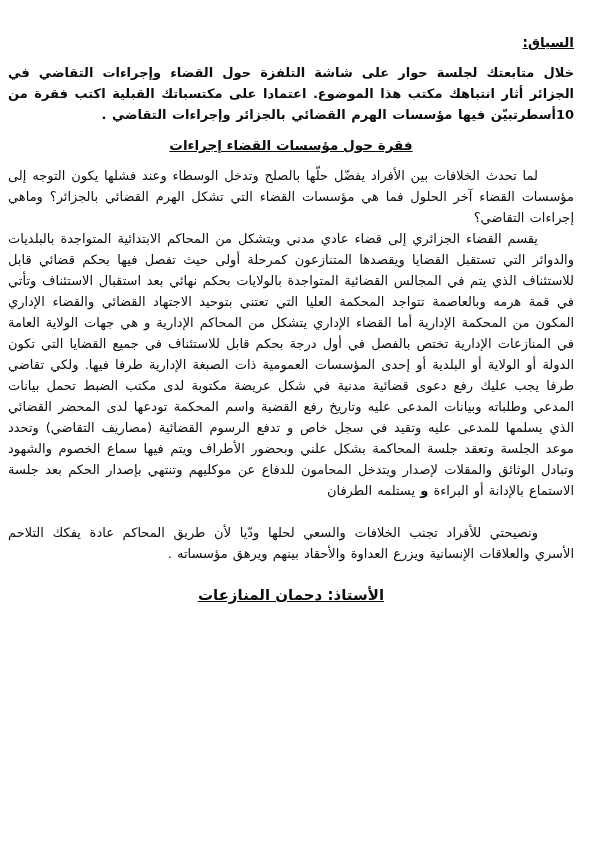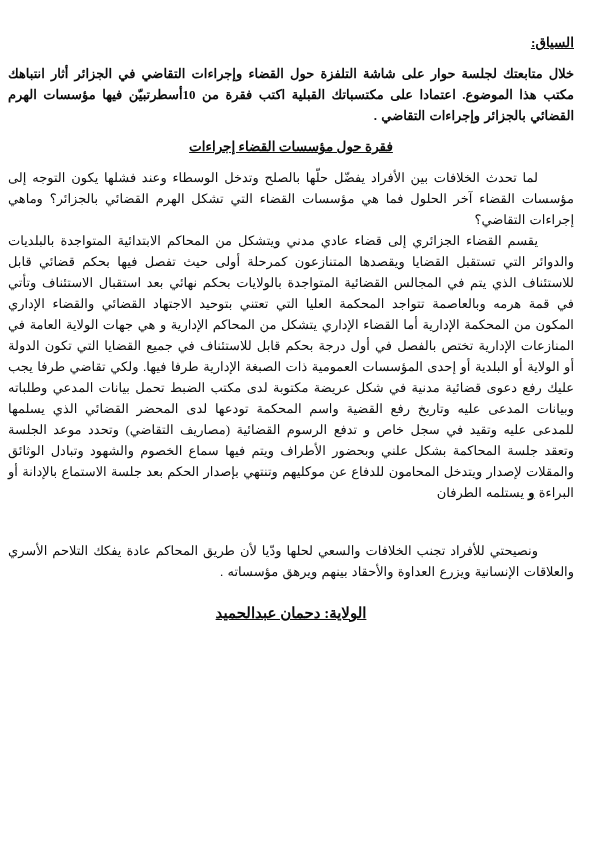--- a/index.html
+++ b/index.html
@@ -14,21 +14,20 @@
     font-family: "DejaVu Sans", sans-serif;
     color: #0d0d0d;
   }
   .page {
     box-sizing: border-box;
     width: 600px;
     height: 847px;
     padding: 34px 26px 24px 8px;
     direction: rtl;
     background: #ffffff;
-    font-family: Liberation Serif, serif;
   }
   .context-label {
     font-size: 13.5px;
     font-weight: bold;
     text-decoration: underline;
     margin: 0 0 12px 0;
     text-align: right;
   }
   .para {
     font-size: 13px;
@@ -39,21 +38,21 @@
   }
   .bold { font-weight: bold; }
   .indent { text-indent: 36px; }
   .section-title {
     font-size: 13.5px;
     font-weight: bold;
     text-decoration: underline;
     text-align: center;
     margin: 12px 0 12px 0;
   }
-  .advice { margin-top: 37px; }
+  .advice { margin-top: 21px; }
   .underlined-word {
     font-weight: bold;
     text-decoration: underline;
   }
   .signature {
     font-size: 15px;
     font-weight: bold;
     text-decoration: underline;
     text-align: center;
     margin-top: 22px;
@@ -69,15 +68,15 @@
   <p class="para bold">خلال متابعتك لجلسة حوار  على شاشة التلفزة حول القضاء وإجراءات التقاضي في الجزائر أثار انتباهك مكتب هذا الموضوع.  اعتمادا على مكتسباتك القبلية اكتب فقرة من 10أسطرتبيّن فيها مؤسسات الهرم القضائي بالجزائر وإجراءات التقاضي .</p>
 
   <h3 class="section-title">فقرة حول مؤسسات القضاء إجراءات</h3>
 
   <p class="para indent">لما تحدث الخلافات بين الأفراد يفضّل حلّها بالصلح وتدخل الوسطاء وعند فشلها يكون التوجه إلى مؤسسات القضاء  آخر الحلول فما هي مؤسسات القضاء التي تشكل الهرم القضائي بالجزائر؟ وماهي إجراءات  التقاضي؟</p>
 
   <p class="para indent"><span>يقسم القضاء الجزائري إلى  قضاء عادي مدني  ويتشكل من المحاكم الابتدائية المتواجدة بالبلديات والدوائر التي تستقبل القضايا ويقصدها المتنازعون كمرحلة أولى حيث تفصل فيها بحكم قضائي قابل للاستئناف الذي يتم في المجالس القضائية المتواجدة  بالولايات بحكم نهائي بعد استقبال الاستئناف وتأتي في قمة هرمه وبالعاصمة تتواجد المحكمة العليا التي تعتني بتوحيد الاجتهاد القضائي والقضاء الإداري المكون من المحكمة الإدارية  أما القضاء الإداري يتشكل من المحاكم الإدارية و هي جهات الولاية العامة في المنازعات الإدارية تختص بالفصل في أول درجة بحكم قابل للاستئناف في جميع القضايا التي تكون الدولة أو الولاية أو البلدية أو إحدى المؤسسات العمومية ذات الصبغة الإدارية طرفا فيها. ولكي تقاضي طرفا يجب عليك رفع دعوى قضائية مدنية في شكل عريضة مكتوبة لدى مكتب الضبط تحمل بيانات المدعي وطلباته وبيانات المدعى عليه وتاريخ رفع القضية واسم المحكمة تودعها  لدى المحضر القضائي الذي يسلمها للمدعى عليه وتقيد في سجل خاص و تدفع الرسوم القضائية (مصاريف التقاضي) وتحدد موعد الجلسة  وتعقد  جلسة المحاكمة بشكل علني وبحضور الأطراف ويتم فيها سماع الخصوم  والشهود وتبادل الوثائق والمقلات  لإصدار ويتدخل المحامون للدفاع عن موكليهم وتنتهي بإصدار الحكم  بعد جلسة الاستماع بالإدانة أو البراءة </span><span class="underlined-word">و</span><span> يستلمه الطرفان</span></p>
 
   <p class="para indent advice">ونصيحتي للأفراد تجنب الخلافات والسعي لحلها ودّيا لأن طريق المحاكم عادة يفكك التلاحم الأسري والعلاقات الإنسانية ويزرع العداوة والأحقاد بينهم ويرهق مؤسساته .</p>
 
-  <div class="signature">الولاية: دحمان عبدالحميد</div>
+  <div class="signature">الأستاذ: دحمان المنازعات</div>
 
 </div>
 
 </body></html>

